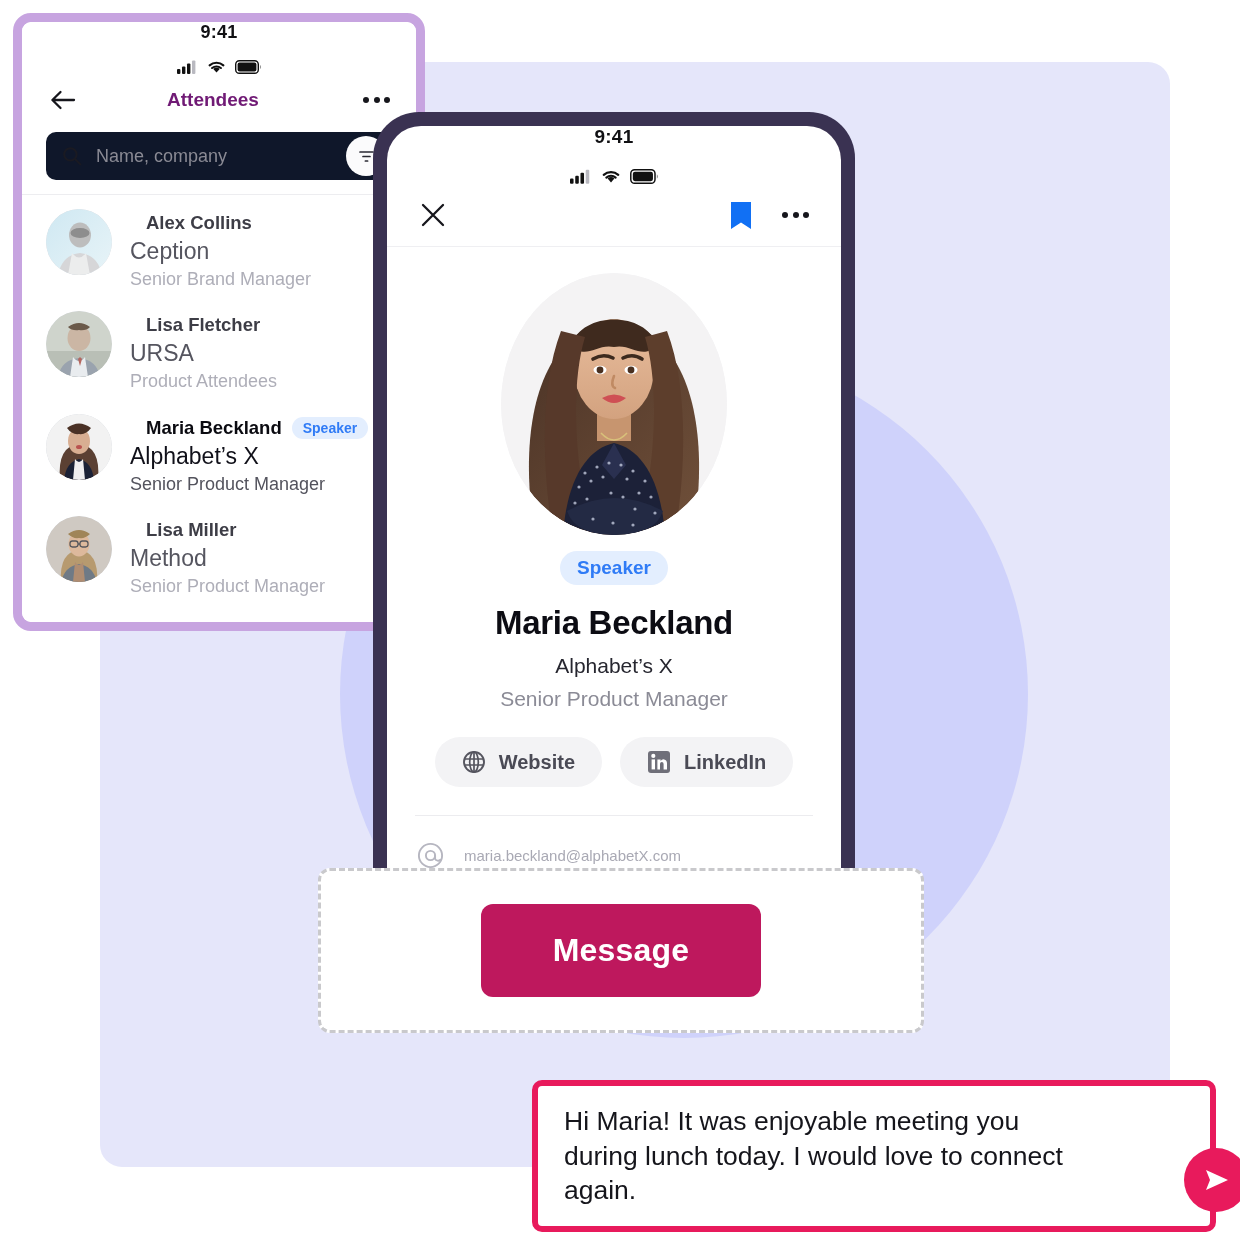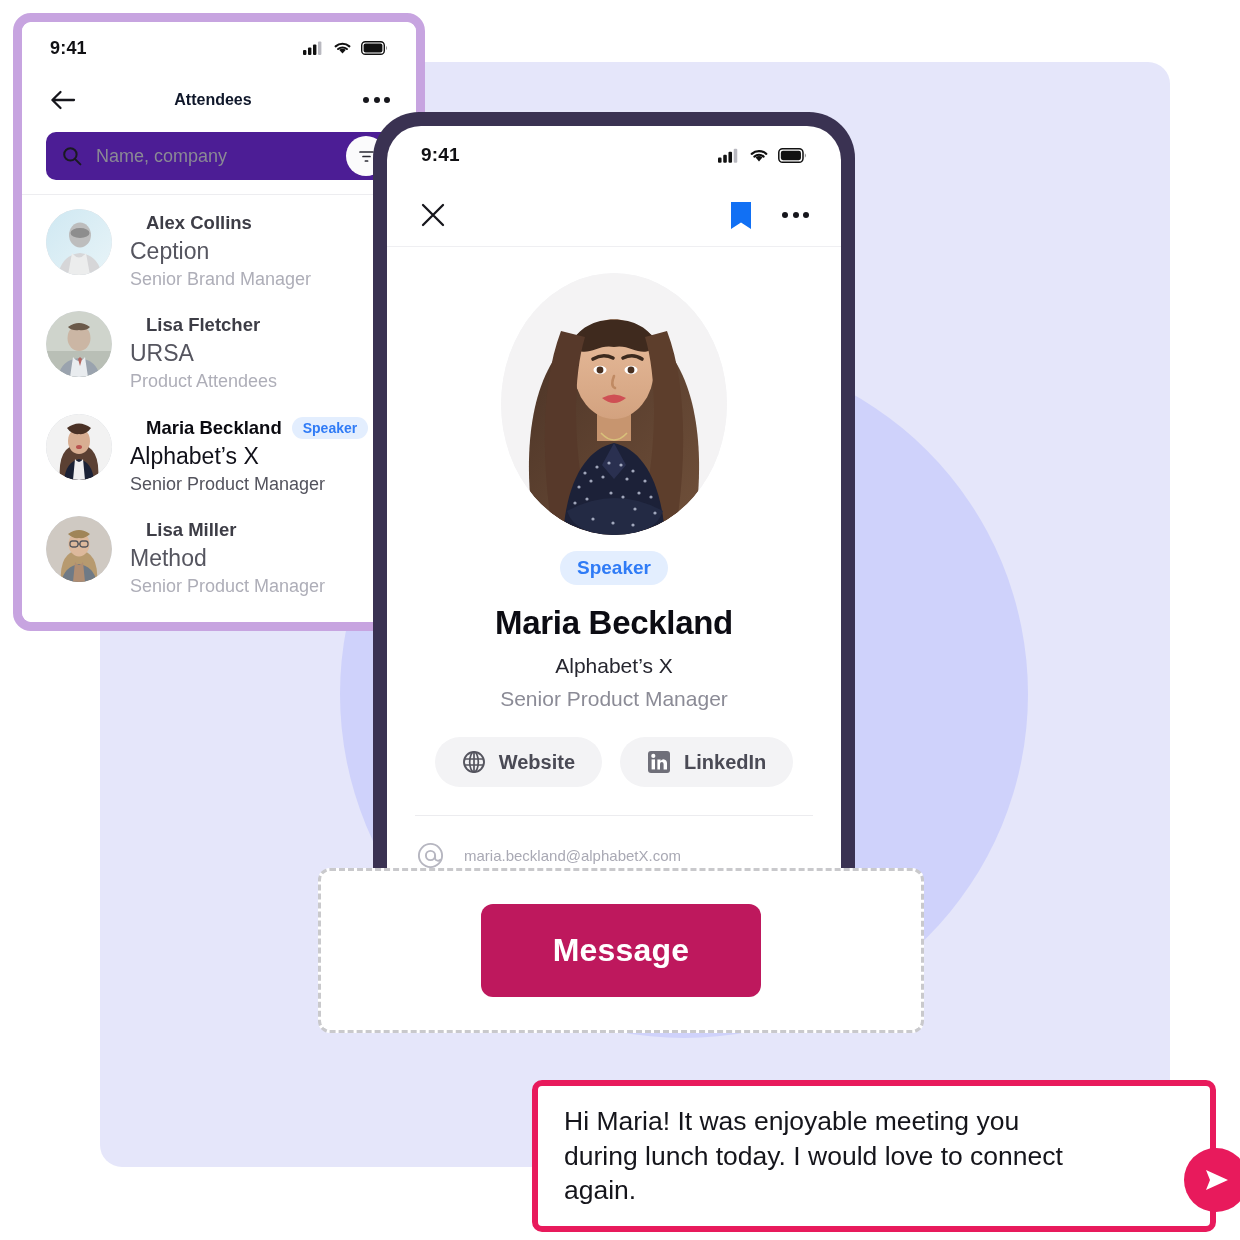--- a/index.html
+++ b/index.html
@@ -44,39 +44,40 @@
     position:absolute; inset:0;
     background:#ffffff;
     border-radius:9px;
     overflow:hidden;
   }
   .status-bar {
     height:52px;
     display:flex; align-items:center;
     justify-content:space-between;
     padding:0 28px 0 28px;
+    flex-direction:column;
   }
   .status-time { font-size:18px; font-weight:700; color:#111114; letter-spacing:.2px; }
   .status-icons { display:flex; align-items:center; gap:9px; }
 
   .nav-bar {
     height:52px; display:flex; align-items:center;
     padding:0 26px; position:relative;
   }
   .nav-title {
     position:absolute; left:0; right:12px; text-align:center;
-    font-size:16px; font-weight:700; color:#0f172a; pointer-events:none;
+    font-size:19px; font-weight:700; color:#701a75; pointer-events:none;
   }
   .nav-back { width:30px; height:30px; display:flex; align-items:center; justify-content:center; z-index:2; }
   .nav-dots { margin-left:auto; z-index:2; display:flex; gap:4.5px; align-items:center; }
   .nav-dots i { width:6px; height:6px; border-radius:50%; background:#16161c; display:block; }
 
   .search-wrap { padding:6px 24px 14px; }
   .search-box {
-    height:48px; background:#4c1d95; border-radius:10px;
+    height:48px; background:#0f172a; border-radius:10px;
     display:flex; align-items:center; padding:0 16px; position:relative;
   }
   .search-ph { font-size:18px; color:#8A8A94; margin-left:14px; }
   .search-filter {
     position:absolute; right:6px; top:4px;
     width:40px; height:40px; border-radius:50%;
     background:#fbfbfc; display:flex; align-items:center; justify-content:center;
   }
 
   .list-divider { height:1px; background:#EDEDF0; }

